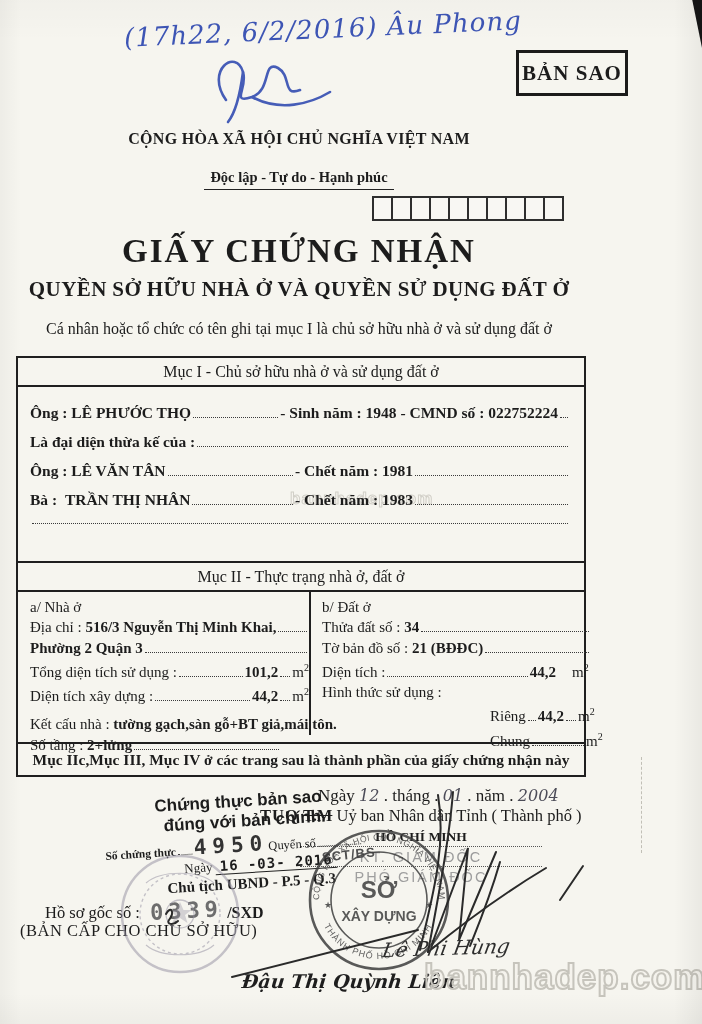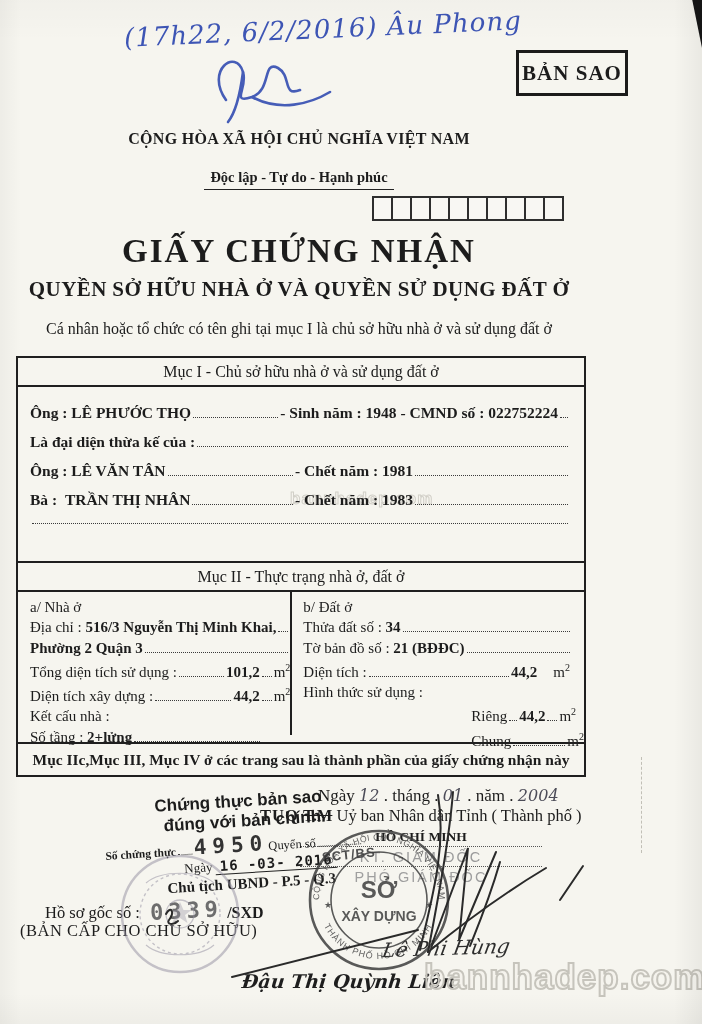--- a/index.html
+++ b/index.html
@@ -49,21 +49,21 @@
   .dots{flex:1;border-bottom:1.7px dotted #3b3b3b;margin:0 2px 3px 2px;min-width:8px;}
   .dots-fixed{border-bottom:1.7px dotted #3b3b3b;margin:0 2px 3px 2px;}
   b, .bold{font-weight:bold;}
   .mt8{margin-top:14px;}
 
   .sec2{left:16px;top:561px;width:566px;height:179px;}
   .sec2-cols{display:flex;align-items:stretch;height:143px;}
   .col-house{width:279px;padding:5px 0 0 12px;font-size:15px;}
   .col-land{flex:1;border-left:2px solid #1f1f1f;padding:5px 0 0 11px;font-size:15px;}
   .line{display:flex;align-items:baseline;line-height:20.3px;white-space:nowrap;}
-  .overlap{position:relative;z-index:2;}
+  .overlap{position:relative;z-index:2;margin-top:8px;}
   sup{font-size:10px;}
 
   .strip{left:16px;top:742px;width:566px;height:31px;display:flex;align-items:center;justify-content:center;
     font-size:15.5px;font-weight:600;}
 
   .issue-date{left:318px;top:786px;font-size:17px;white-space:nowrap;}
   .hw{font-style:italic;color:#4c4c58;font-family:"DejaVu Serif",serif;font-size:16px;}
 
   .authority{left:260px;top:806px;width:312px;font-size:16.5px;}
   .auth-line1{white-space:nowrap;}
@@ -204,21 +204,21 @@
             <span class="dots-fixed" style="width:10px;"></span>
             <span><span>m</span><sup>2</sup></span>
           </div>
         <div class="line">
             <span>Diện tích xây dựng :</span>
             <span class="dots"></span>
             <b>44,2</b>
             <span class="dots-fixed" style="width:10px;"></span>
             <span><span>m</span><sup>2</sup></span>
           </div>
-        <div class="line overlap"><span>Kết cấu nhà :</span>&nbsp;</div>
+        <div class="line overlap"><span>Kết cấu nhà :</span>&nbsp;<b>tường gạch,sàn gỗ+BT giả,mái tôn.</b></div>
         <div class="line"><span>Số tầng :</span>&nbsp;<b>2+lửng</b><span class="dots" style="margin-right:30px;"></span></div>
       </div>
       <div class="col-land">
         <div class="line">b/ Đất ở</div>
         <div class="line"><span>Thửa đất số :</span>&nbsp;<b>34</b><span class="dots" style="margin-right:14px;"></span></div>
         <div class="line"><span>Tờ bản đồ số :</span>&nbsp;<b>21 (BĐĐC)</b><span class="dots" style="margin-right:14px;"></span></div>
         <div class="line">
             <span>Diện tích :</span>
             <span class="dots"></span>
             <b>44,2</b>

